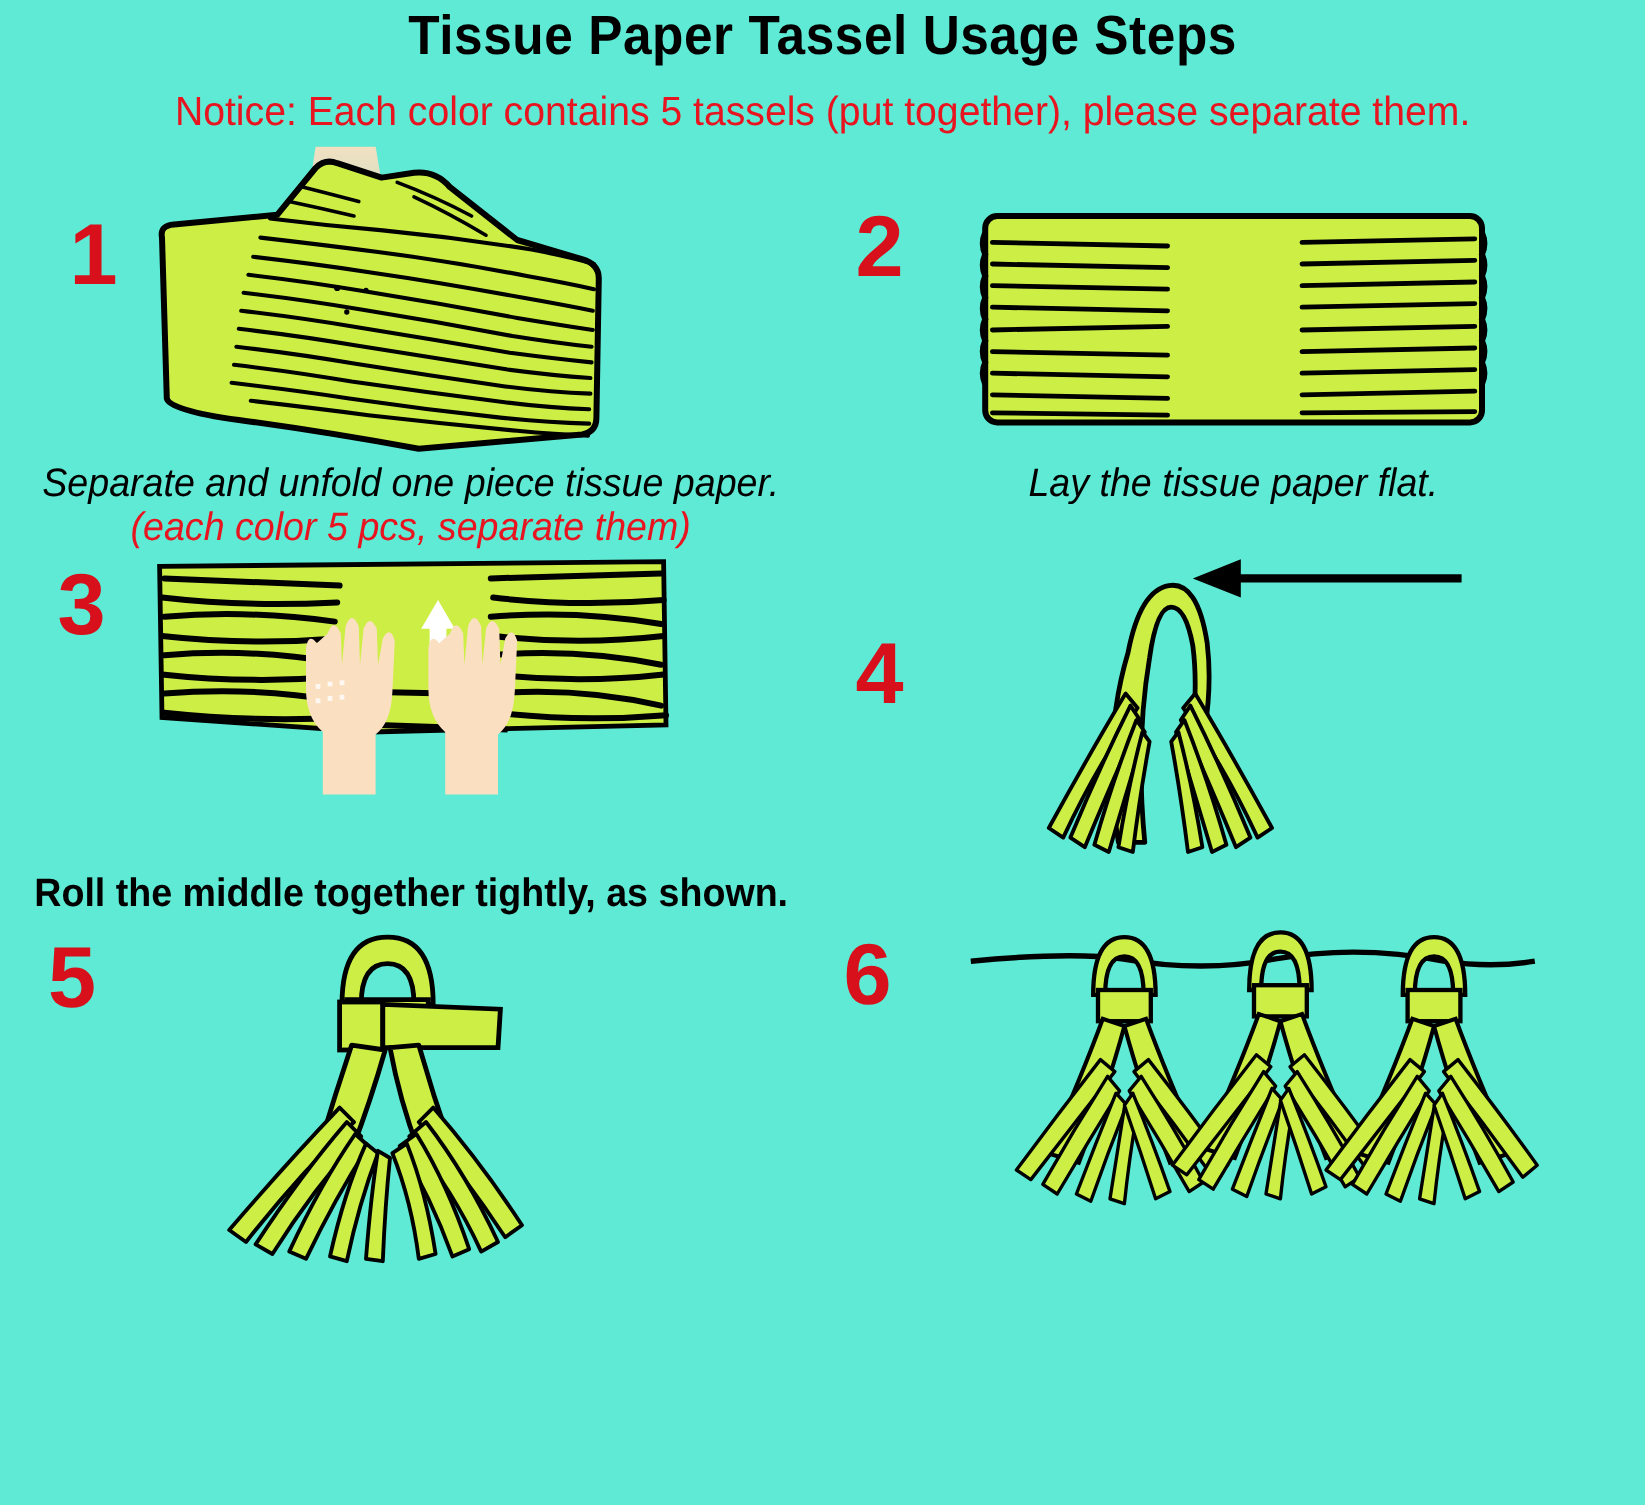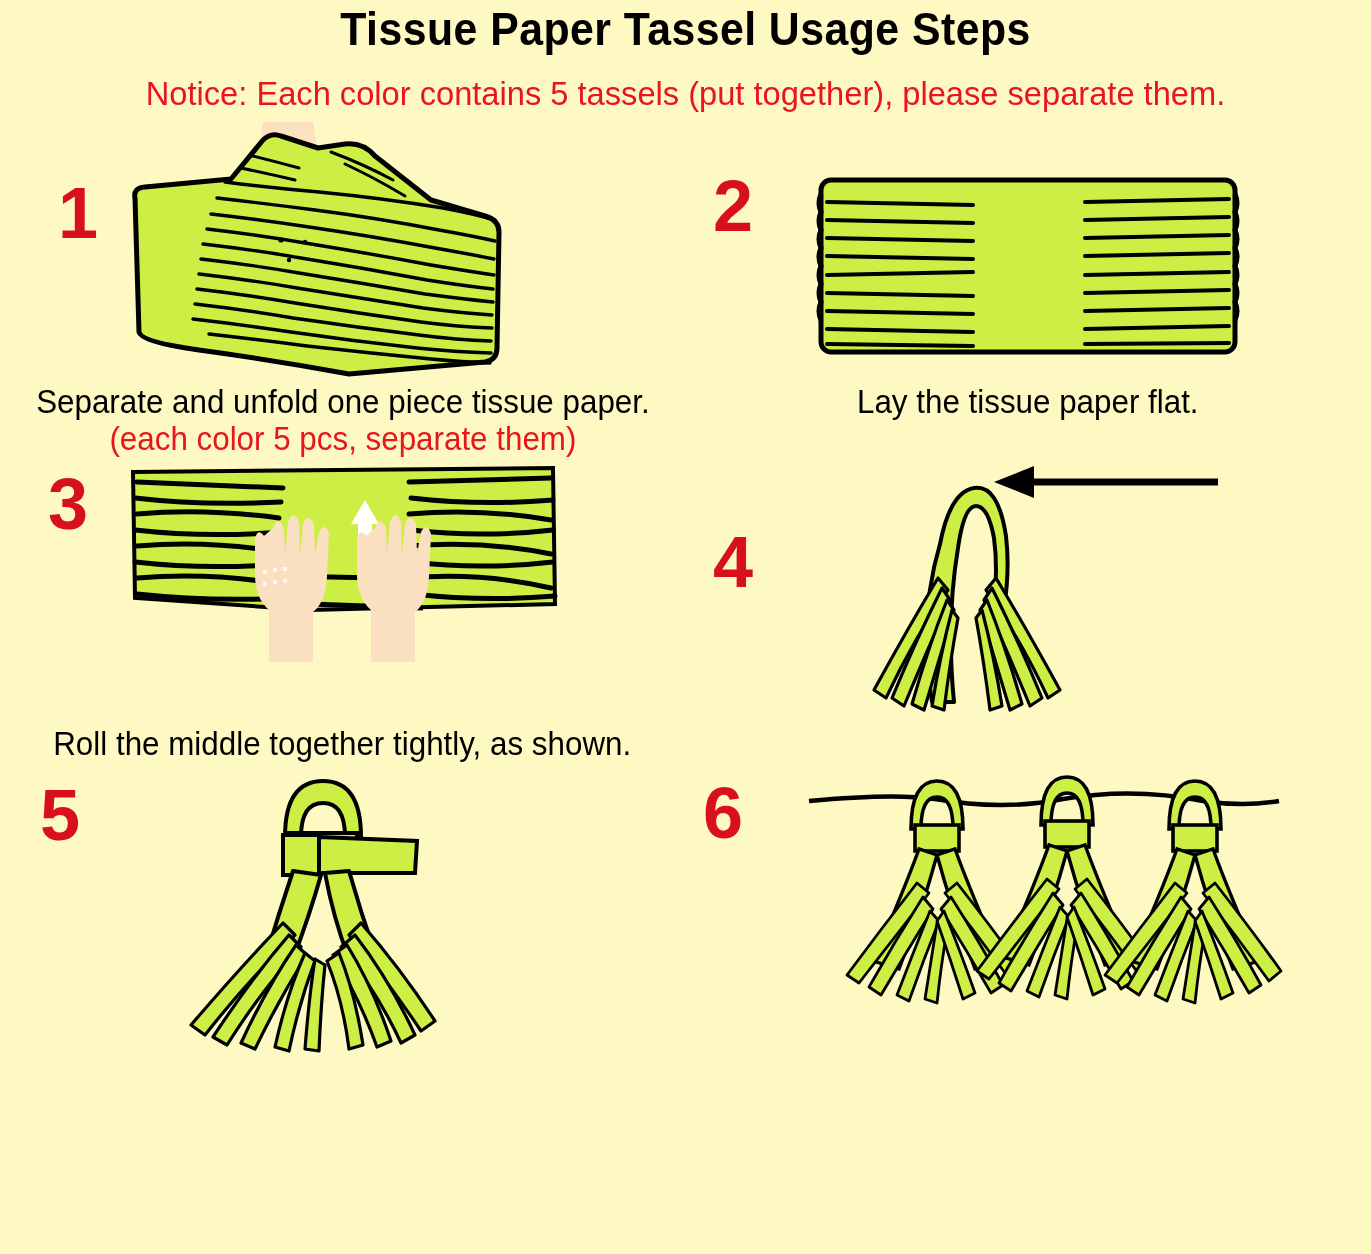--- a/index.html
+++ b/index.html
@@ -12,21 +12,21 @@
     height: 1254px;
     font-family: "Liberation Sans", sans-serif;
     color: #000000;
     overflow: hidden;
     position: relative;
   }
   .page {
     width: 1371px;
     height: 1254px;
     position: relative;
-    background: #fef9c3;
+    background: #5eead4;
   }
 
   
   .title {
     text-align: center;
     font-size: 46px;
     font-weight: bold;
     letter-spacing: 0.5px;
     line-height: 1;
     padding-top: 6px;
@@ -86,22 +86,22 @@
   }
   .caption.red {
     color: #e8141f;
   }
 
   
   .r1 .art-wrap { height: 258px; }
   .r2 .art-wrap { height: 262px; }
   .r3 .art-wrap { height: 300px; }
 
-  .cap-block { margin-top: 4px; }
-  .cap-block2 { margin-top: 6px; }
+  .cap-block { margin-top: 4px; font-style: italic; }
+  .cap-block2 { margin-top: 6px; font-weight: bold; }
   .cap-block3 { margin-top: 6px; }
 </style>
 </head>
 <body>
 
 <div class="page">
 
   <div class="title">Tissue Paper Tassel Usage Steps</div>
   <div class="notice">Notice:  Each color contains 5 tassels (put together), please separate them.</div>
 

